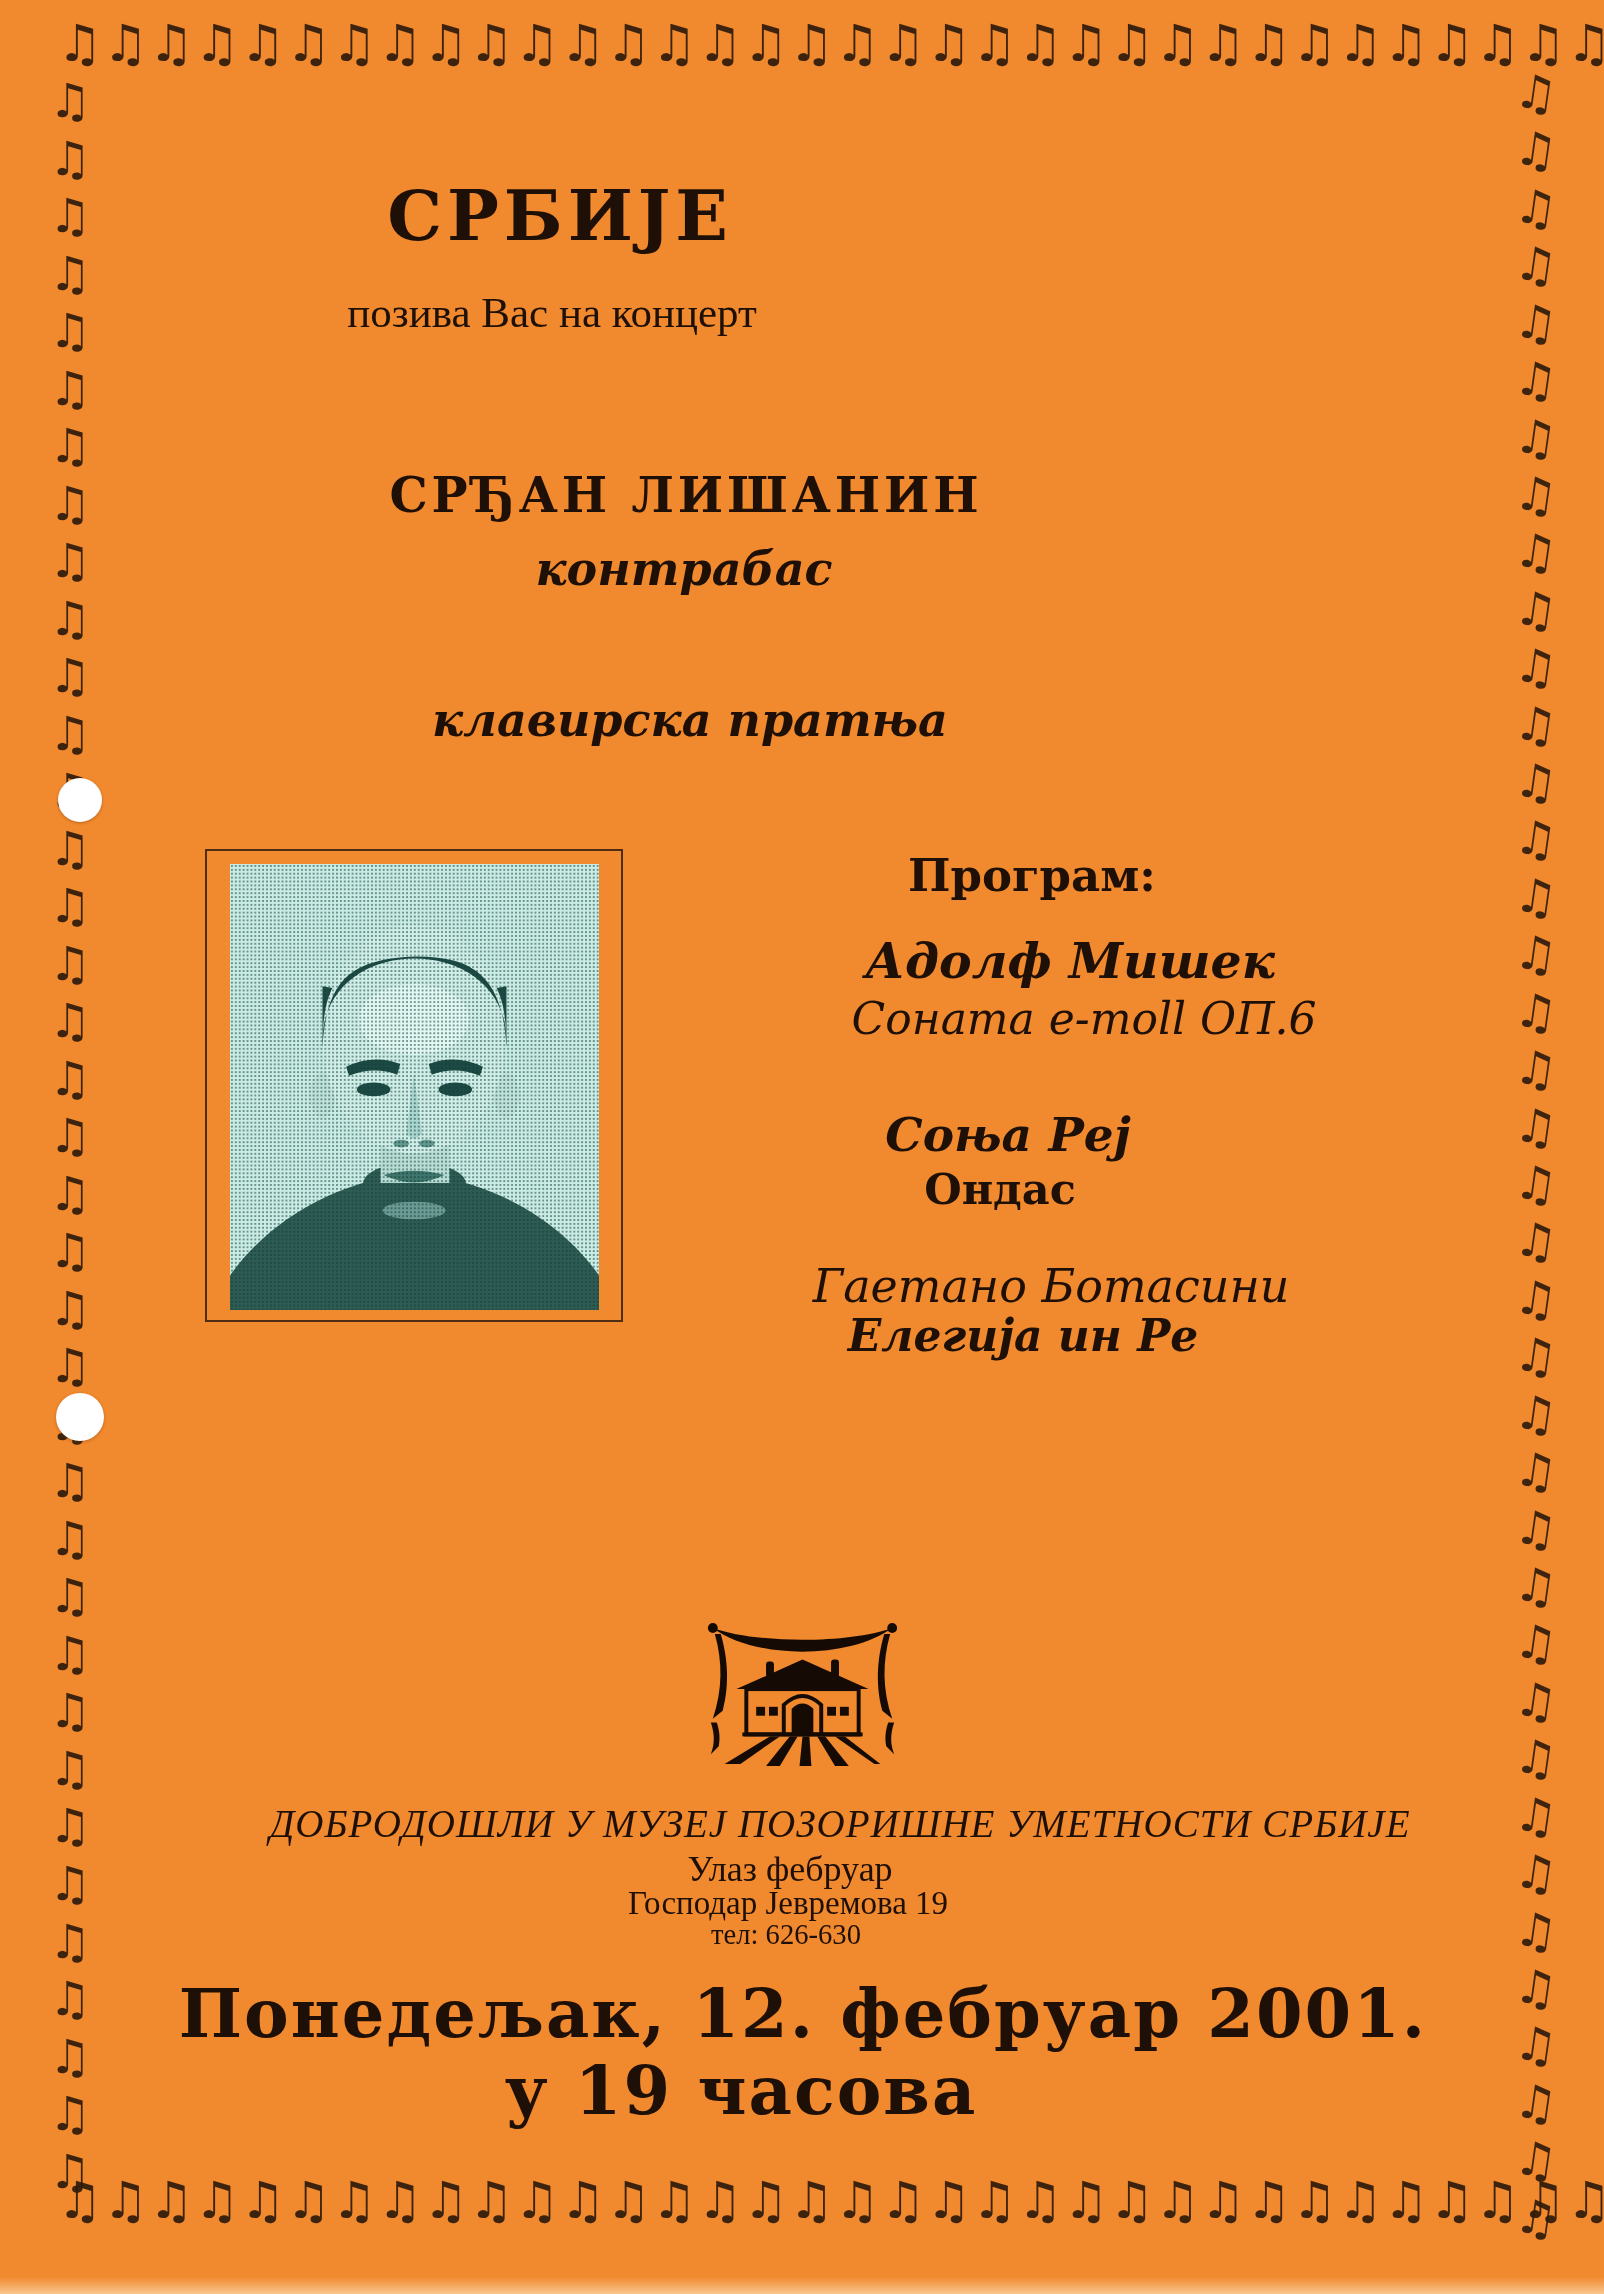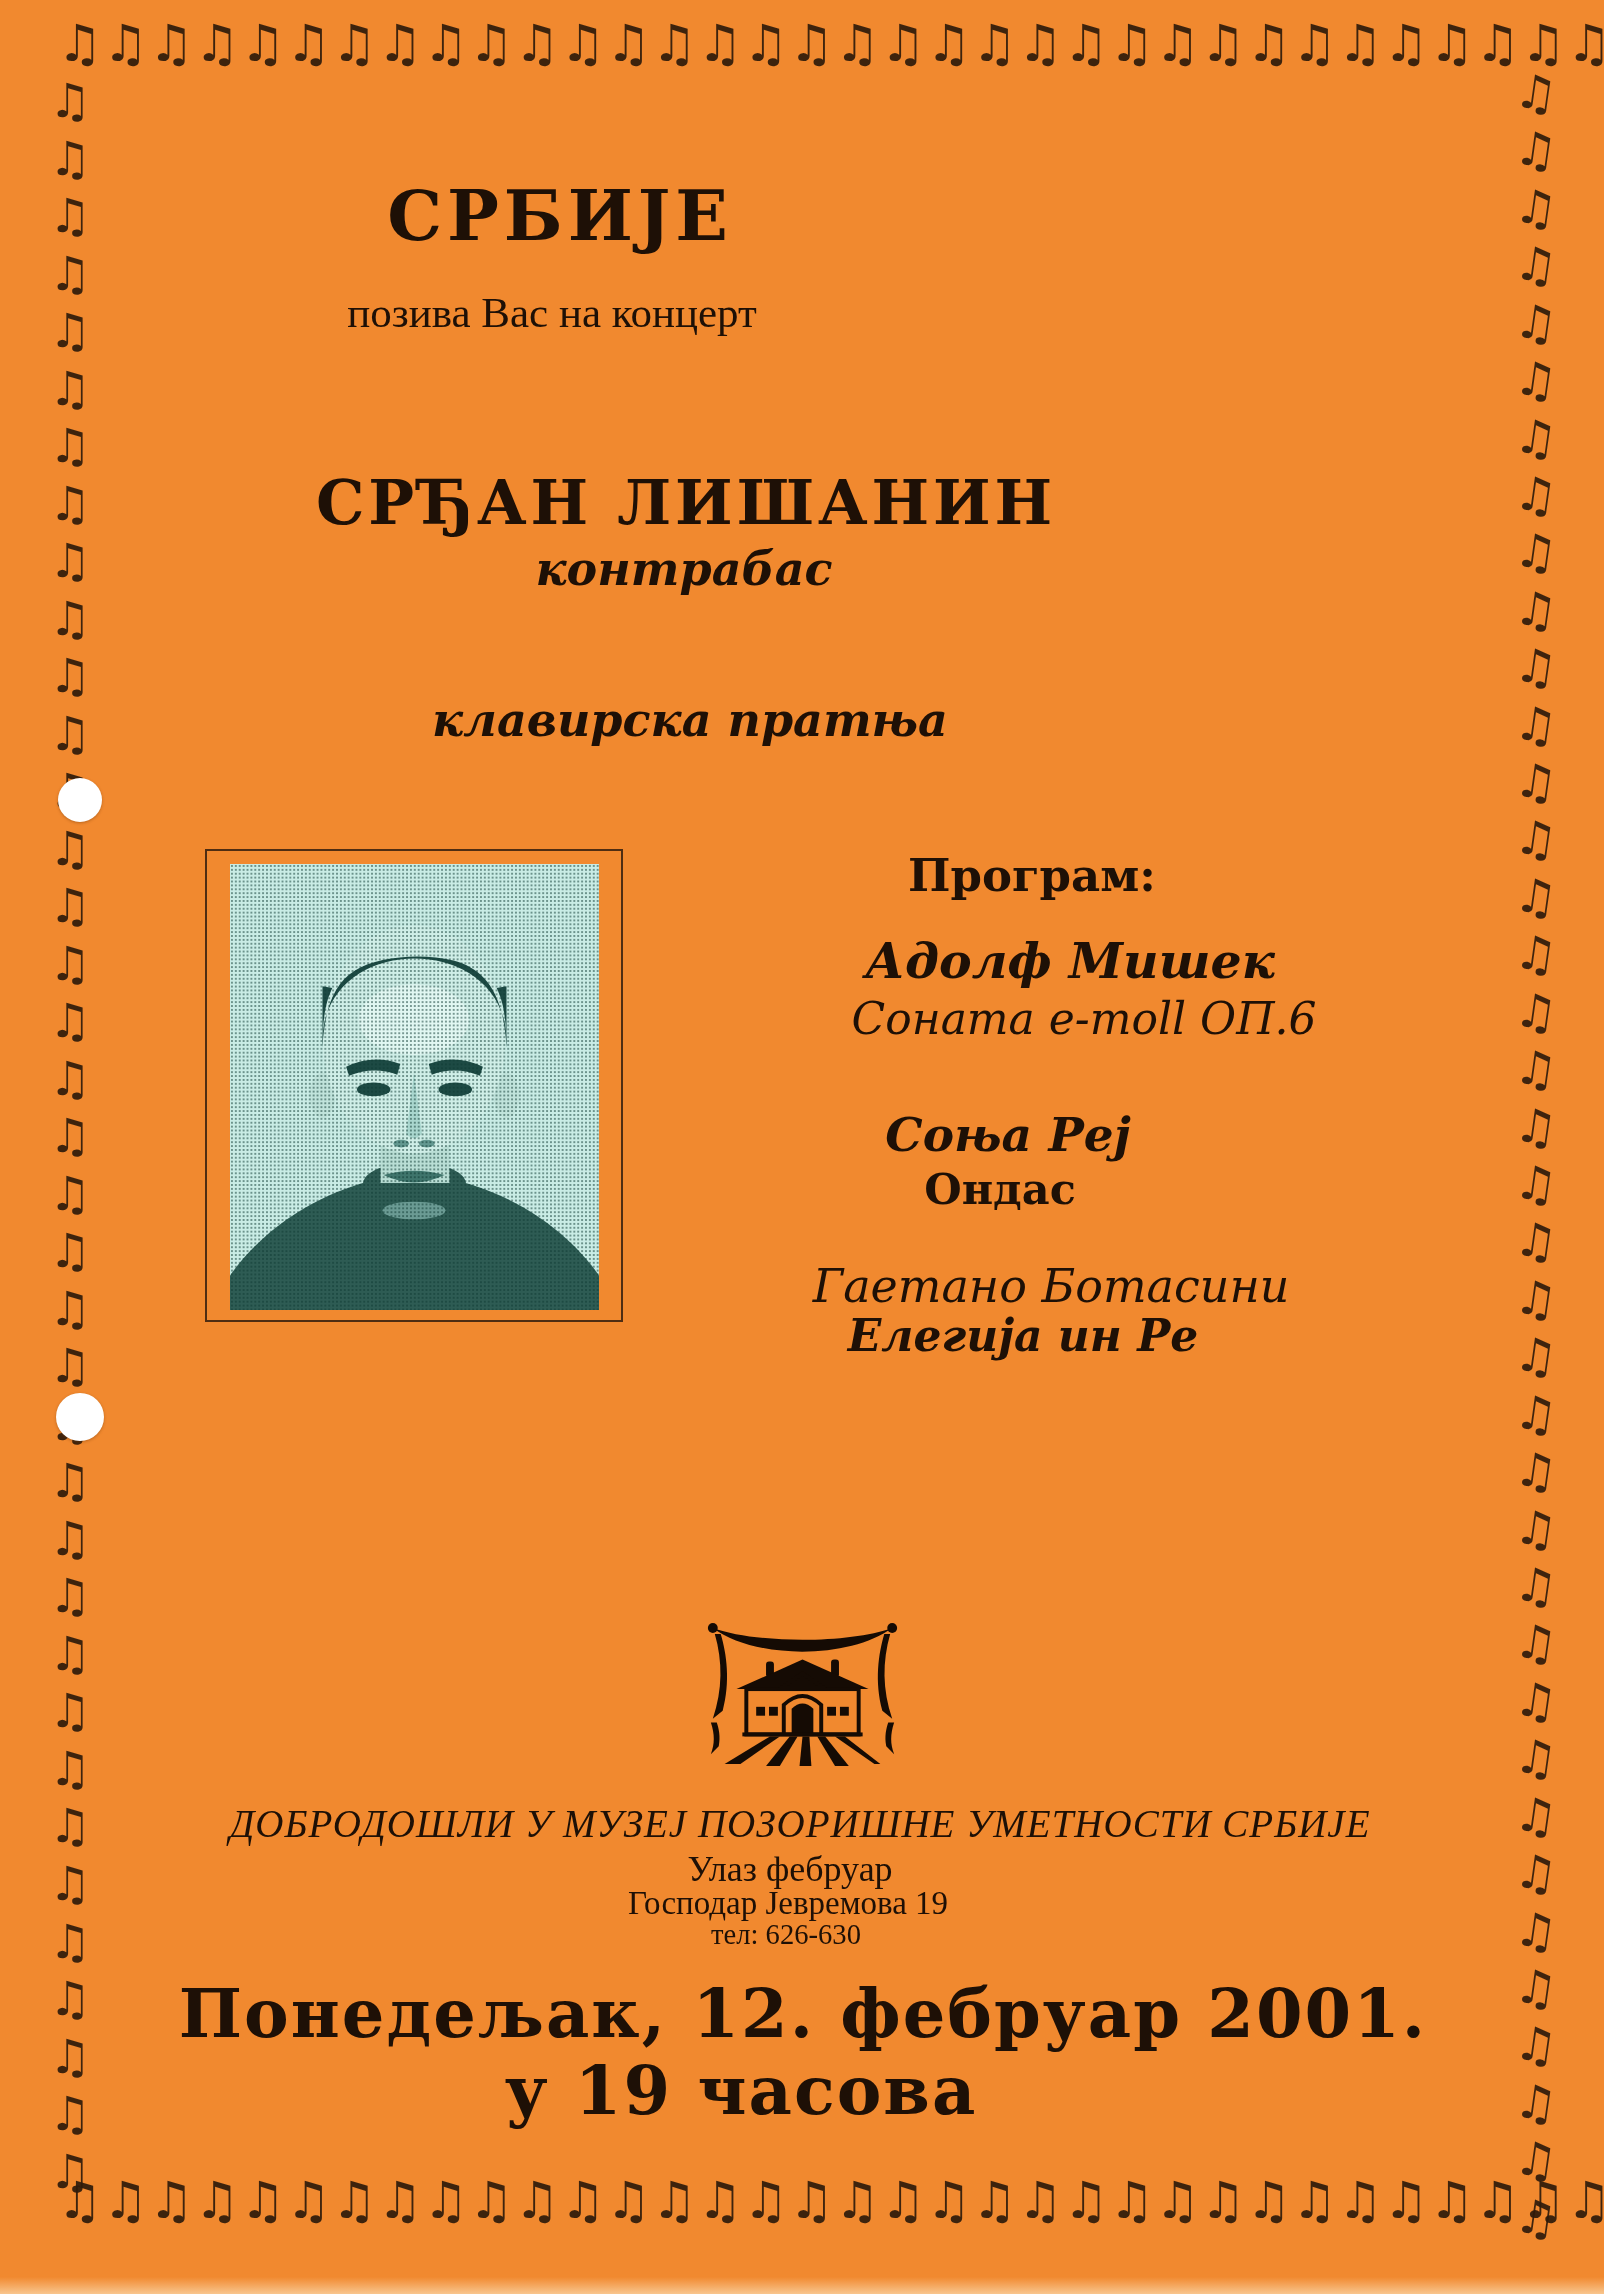--- a/index.html
+++ b/index.html
@@ -23,21 +23,21 @@
   .hole { position:absolute; background:#ffffff; border-radius:50%; box-shadow:0 1px 3px rgba(120,60,10,.45); }
   .hole-1 { left:58px;  top:778px;  width:44px; height:44px; }
   .hole-2 { left:56px;  top:1393px; width:48px; height:48px; }
   
   .tb { position:absolute; transform:translateX(-50%); white-space:nowrap; text-align:center; }
   
   .title1 { left:800px; top:99px;  font-size:67px; font-weight:bold; letter-spacing:3.9px; word-spacing:.55em; }
   .title2 { left:560px; top:175px;  font-size:69px; font-weight:bold; letter-spacing:4.9px; }
   .invite { left:552px; top:288px;  font-size:43px; font-family:"Liberation Serif", serif; }
   
-  .p1name { left:686px; top:467px;  font-size:61px; font-weight:bold; letter-spacing:3.9px; }
+  .p1name { left:686px; top:467px;  font-size:48px; font-weight:bold; letter-spacing:3.9px; }
   .p1role { left:684px; top:542px;  font-size:46px; font-weight:bold; font-style:italic; }
   .p2name { left:690px; top:621px;  font-size:61px; font-weight:bold; font-style:italic; letter-spacing:2px; }
   .p2role { left:690px; top:693px;  font-size:46px; font-weight:bold; font-style:italic; }
   
   .prg-head { left:1032px; top:849px;  font-size:45px; font-weight:bold; }
   .c0 { left:1070px; top:932px;  font-size:49px; font-weight:bold; font-style:italic; }
   .w0 { left:1084px; top:993px; font-size:44px; font-style:italic; }
   .c1 { left:1008px; top:1107px; font-size:47px; font-weight:bold; font-style:italic; }
   .w1 { left:1000px; top:1164px; font-size:43px; font-weight:bold; }
   .c2 { left:1032px; top:1259px; font-size:46px; font-weight:normal; font-style:italic;margin-left:19px; }
@@ -47,21 +47,21 @@
   .photo { position:absolute; left:230px; top:864px; width:369px; height:446px; background:#c9ece5; }
   .photo svg { position:absolute; inset:0; }
   .photo::before { content:""; position:absolute; inset:0;
     background:linear-gradient(180deg, rgba(255,255,255,0) 55%, rgba(18,52,46,.30) 100%); }
   .photo::after { content:""; position:absolute; inset:0;
     background-image:radial-gradient(rgba(14,58,51,.50) 26%, rgba(14,58,51,0) 33%);
     background-size:3.9px 3.9px; }
   
   .logo { position:absolute; left:701px; top:1620px; width:203px; height:150px; }
   
-  .welcome { left:800px; top:1801px; font-size:39px; font-style:italic; font-family:"Liberation Serif", serif; letter-spacing:1px; }
+  .welcome { left:840px; top:1801px; font-size:39px; font-style:italic; font-family:"Liberation Serif", serif; letter-spacing:1px; }
   .entrance{ left:790px; top:1848px; font-size:36px; font-family:"Liberation Serif", serif; }
   .address { left:788px; top:1885px; font-size:33px; font-family:"Liberation Serif", serif; }
   .phone   { left:786px; top:1919px; font-size:28.6px; font-family:"Liberation Serif", serif; }
   .date1   { left:803px; top:1974px; font-size:67px; font-weight:bold; letter-spacing:2px; }
   .date2   { left:741px; top:2051px; font-size:67px; font-weight:bold; letter-spacing:2px; }
   
   .scan-strip { position:absolute; left:0; top:2277px; width:1605px; height:16.7px;
     background:linear-gradient(180deg,#f1892f,#f8c68f); }
 </style>
 </head>

